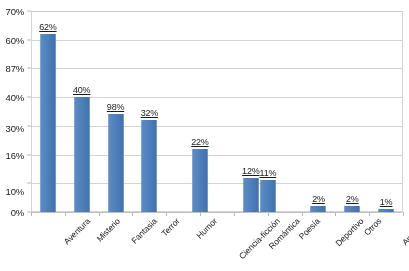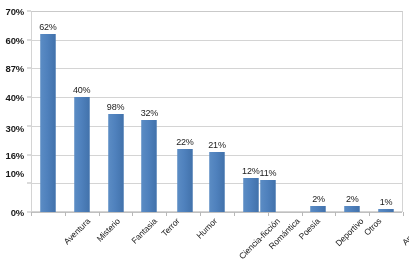--- a/index.html
+++ b/index.html
@@ -48,21 +48,20 @@
     height: 212px;
   }
   .y-tick-label {
     position: absolute;
     right: 7px;
     transform: translateY(-50%);
     font-size: 9.5px;
     color: #1a1a1a;
     white-space: nowrap;
     letter-spacing: -0.2px;
-    font-weight: bold;
   }
   .y-tick-mark {
     position: absolute;
     right: 0;
     width: 4px;
     height: 1px;
     background: #b8b8b8;
     transform: translateY(-50%);
   }
 
@@ -89,20 +88,21 @@
     background-image: linear-gradient(to right, #5b8cc4 0%, #4f81bd 45%, #4272ab 100%);
   }
   .bar-value {
     position: absolute;
     left: 50%;
     transform: translateX(-50%);
     font-size: 9px;
     color: #1a1a1a;
     white-space: nowrap;
     letter-spacing: -0.2px;
+    text-decoration: underline;
   }
 
   
   #x-ticks {
     position: absolute;
     left: 31px;
     top: 212px;
     width: 372px;
     height: 5px;
   }
@@ -132,21 +132,21 @@
   }
 </style>
 </head>
 <body>
 
 <div id="chart-root">
 
   <div id="y-axis-labels">
       <div class="y-tick-label" style="top: 212px;">0%</div>
       <div class="y-tick-mark" style="top: 212px;"></div>
-      <div class="y-tick-label" style="top: 173px;">10%</div>
+      <div class="y-tick-label" style="top: 191px;">10%</div>
       <div class="y-tick-mark" style="top: 183.286px;"></div>
       <div class="y-tick-label" style="top: 154.571px;">16%</div>
       <div class="y-tick-mark" style="top: 154.571px;"></div>
       <div class="y-tick-label" style="top: 128px;">30%</div>
       <div class="y-tick-mark" style="top: 125.857px;"></div>
       <div class="y-tick-label" style="top: 97.1429px;">40%</div>
       <div class="y-tick-mark" style="top: 97.1429px;"></div>
       <div class="y-tick-label" style="top: 68.4286px;">87%</div>
       <div class="y-tick-mark" style="top: 68.4286px;"></div>
       <div class="y-tick-label" style="top: 39.7143px; text-align: right;">60%</div>
@@ -175,27 +175,23 @@
         <div class="bar-value" style="bottom: 116.857px;">40%</div>
       </div>
       <div class="bar-slot" style="left: 67.6364px; width: 33.8182px;">
         <div class="bar" title="Fantasia: 34%" style="height: 97.6286px;"></div>
         <div class="bar-value" style="bottom: 99.6286px;">98%</div>
       </div>
       <div class="bar-slot" style="left: 101.455px; width: 33.8182px;">
         <div class="bar" title="Terror: 32%" style="height: 91.8857px;"></div>
         <div class="bar-value" style="bottom: 93.8857px;">32%</div>
       </div>
-      <div class="bar-slot" style="left: 137px; width: 33.8182px;">
+      <div class="bar-slot" style="left: 152px; width: 33.8182px;">
         <div class="bar" title="Humor: 22%" style="height: 63.1714px;"></div>
         <div class="bar-value" style="bottom: 65.1714px;">22%</div>
-      </div>
-      <div class="bar-slot" style="left: 169.091px; width: 33.8182px;">
-        <div class="bar" title="Ciencia-ficción: 21%" style="height: 60.3px;"></div>
-        <div class="bar-value" style="bottom: 62.3px;">21%</div>
       </div>
       <div class="bar-slot" style="left: 202.909px; width: 33.8182px;">
         <div class="bar" title="Romántica: 12%" style="height: 34.4571px;"></div>
         <div class="bar-value" style="bottom: 36.4571px; margin-top: 24px;">12%</div>
       </div>
       <div class="bar-slot" style="left: 220px; width: 33.8182px; margin-top: 31px;">
         <div class="bar" title="Poesía: 11%" style="height: 31.5857px;"></div>
         <div class="bar-value" style="bottom: 33.5857px;">11%</div>
       </div>
       <div class="bar-slot" style="left: 270.545px; width: 33.8182px;">

